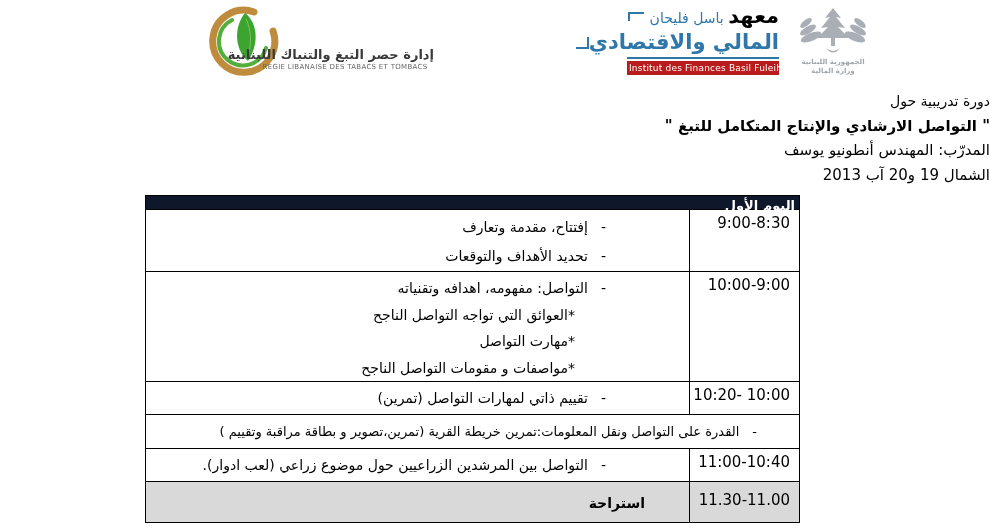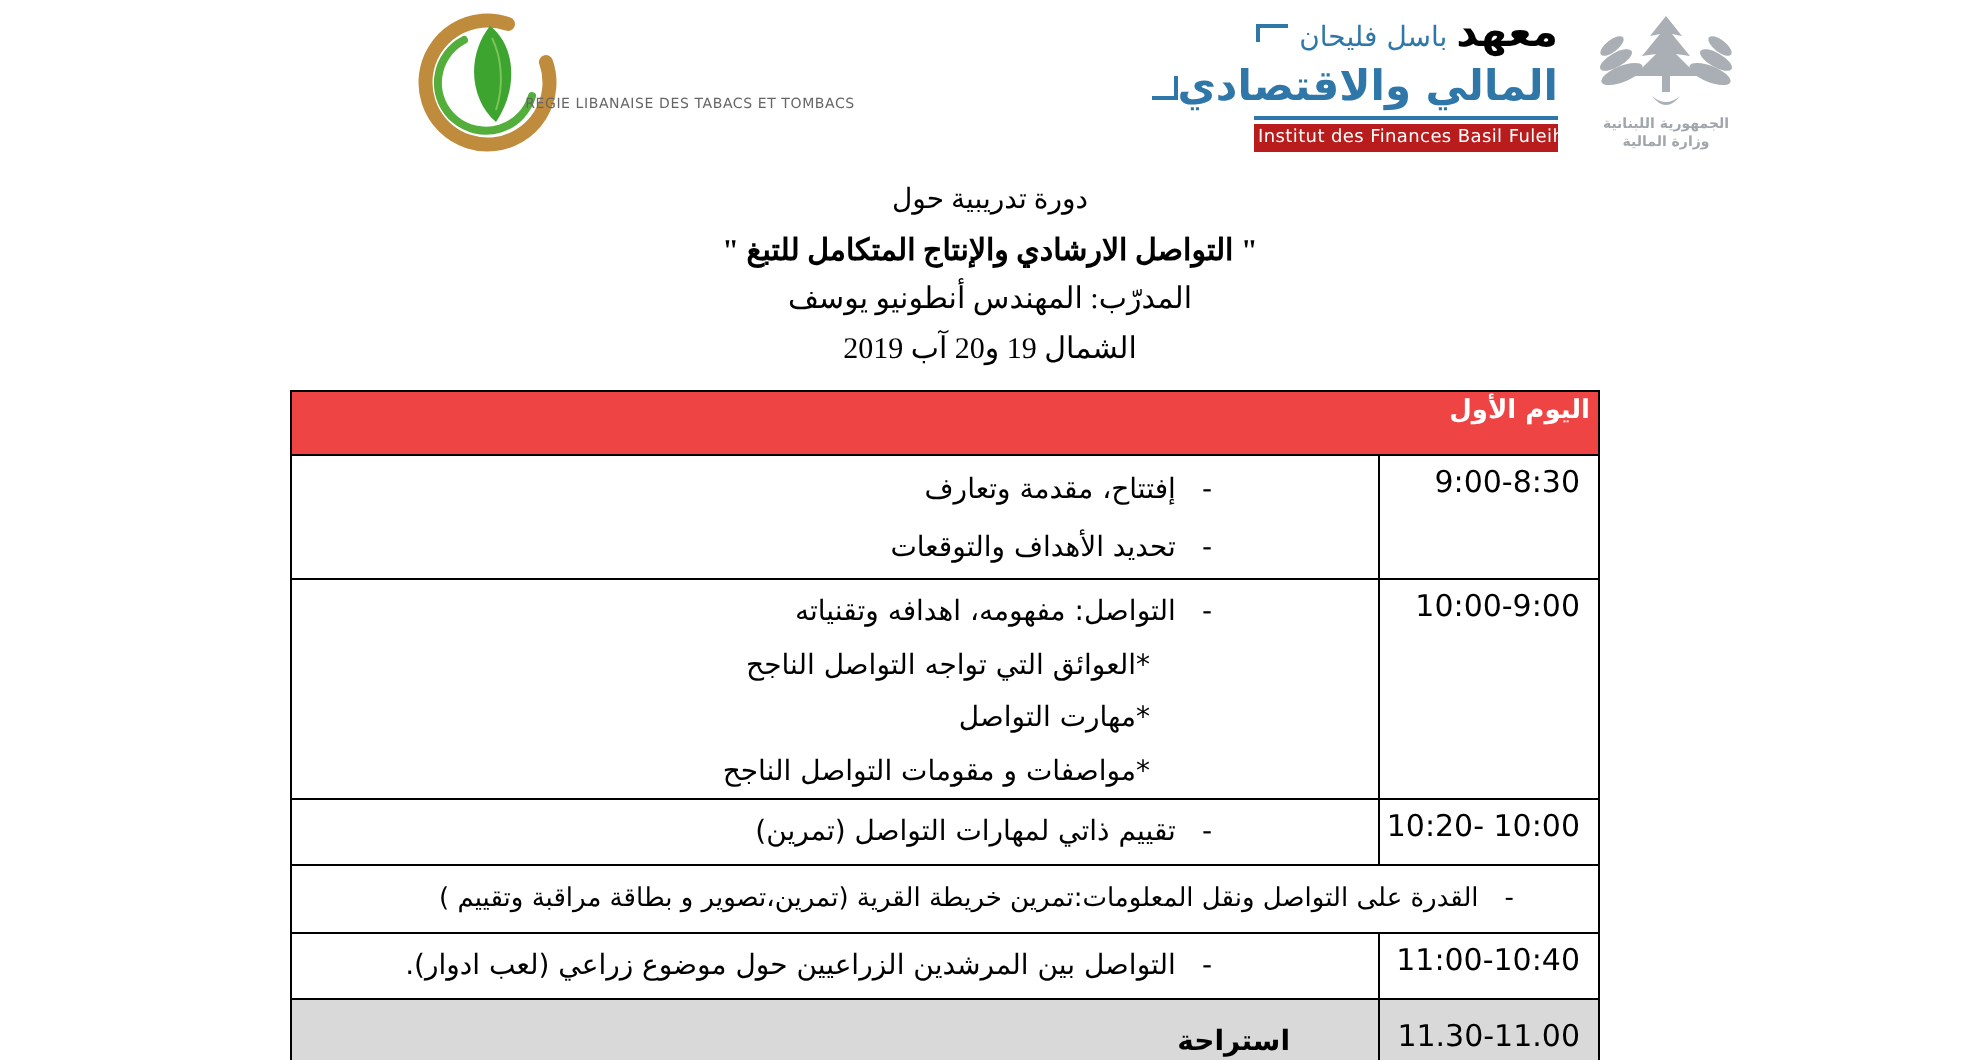--- a/index.html
+++ b/index.html
@@ -27,30 +27,30 @@
     color:#2f77a9; line-height:28px; border-bottom:2px solid #2f77a9; padding-bottom:1px; }
   .inst-bracket-bottom { display:inline-block; width:13px; height:12px;
     border-bottom:2px solid #2f77a9; border-right:2px solid #2f77a9; margin-left:4px; }
   .inst-banner { margin-top:2px; background:#b91c1c; color:#fff; font-size:9px;
     text-align:center; padding:2px 2px; white-space:nowrap; letter-spacing:.2px; }
 
   .logo-ministry { position:absolute; left:792px; top:6px; width:82px; text-align:center; }
   .min-text { font-size:7px; color:#a0a6ab; font-weight:bold; direction:rtl; line-height:9px;text-align:center; }
 
   
-  .title-block { position:absolute; left:0; top:89px; width:100%; text-align:center; direction:rtl;font-family:Liberation Serif, serif; }
+  .title-block { position:absolute; left:0; top:89px; width:100%; direction:rtl; }
   .title-block div { line-height:24.5px; white-space:nowrap; }
   .t1 { font-size:14px; }
   .t2 { font-size:15px; font-weight:bold; }
   .t3 { font-size:15px; }
   .t4 { font-size:15px; }
 
   
   .schedule { position:absolute; left:145px; top:195px; width:655px; border:1px solid #000; }
-  .thead { height:32px; background:#ef4444; color:#fff; font-weight:bold; font-size:13px;
+  .thead { height:14px; background:#0f172a; color:#fff; font-weight:bold; font-size:13px;
     direction:rtl; text-align:right; padding:2px 4px 0 0; border-bottom:1px solid #000; }
   .trow { display:flex; direction:rtl; border-bottom:1px solid #000; overflow:hidden; }
   .trow:last-child { border-bottom:none; }
   .trow.shaded { background:#d9d9d9; }
   .cell.time { width:110px; flex:0 0 110px; border-left:1px solid #000; direction:ltr;
     text-align:right; padding:3px 9px 0 2px; font-size:15px; line-height:20px; white-space:nowrap;margin-left:41px; }
   .cell.content { flex:1; direction:rtl; padding:3px 0 0 2px; overflow:hidden; }
   .line { line-height:27px; white-space:nowrap; font-size:14px; }
   .line.dash { padding-right:42px; display:flex; direction:rtl; }
   .line .bullet { margin-left:13px; }
@@ -73,20 +73,21 @@
 <div class="page">
 
   <div class="logo-regie">
     <svg width="80" height="78" viewBox="0 0 80 78">
       <path d="M 50 9 A 31 31 0 1 0 69 28" fill="none" stroke="#be8c3c" stroke-width="7" stroke-linecap="round"></path>
       <path d="M 28 17 A 24 24 0 1 0 62 45" fill="none" stroke="#54ae3b" stroke-width="4" stroke-linecap="round"></path>
       <path d="M41 10 C 53 19 56 40 44 58 C 31 47 29 25 41 10 Z" fill="#3ca42f"></path>
       <path d="M42 16 C 47 26 48 40 44 52" fill="none" stroke="#7cc455" stroke-width="1"></path>
     </svg>
     <div class="regie-text">
+      <div class="regie-ar">إدارة حصر التبغ والتنباك اللبنانية</div>
       <div class="regie-fr">REGIE LIBANAISE DES TABACS ET TOMBACS</div>
     </div>
   </div>
 
   <div class="logo-institute">
     <div class="inst-line1"><span class="inst-bold">معهد</span><span class="inst-rest"> باسل فليحان</span><span class="inst-bracket-top"></span></div>
     <div class="inst-line2"><span>المالي والاقتصادي</span><span class="inst-bracket-bottom"></span></div>
     <div class="inst-banner">Institut des Finances Basil Fuleihan</div>
   </div>
 
@@ -105,21 +106,21 @@
       </g>
     </svg>
     <div class="min-text">الجمهورية اللبنانية</div>
     <div class="min-text">وزارة المالية</div>
   </div>
 
   <div class="title-block">
     <div class="t1">دورة تدريبية حول</div>
     <div class="t2">" التواصل الارشادي والإنتاج المتكامل للتبغ "</div>
     <div class="t3">المدرّب: المهندس أنطونيو يوسف</div>
-    <div class="t4">الشمال 19 و20 آب 2019</div>
+    <div class="t4">الشمال 19 و20 آب 2013</div>
   </div>
 
   <div class="schedule">
     <div class="thead">اليوم الأول</div>
     <div id="tbody">
         <div class="trow">
           <div class="cell time">9:00-8:30</div>
           <div class="cell content">
             <div class="line dash">
               <span class="bullet">-</span>

